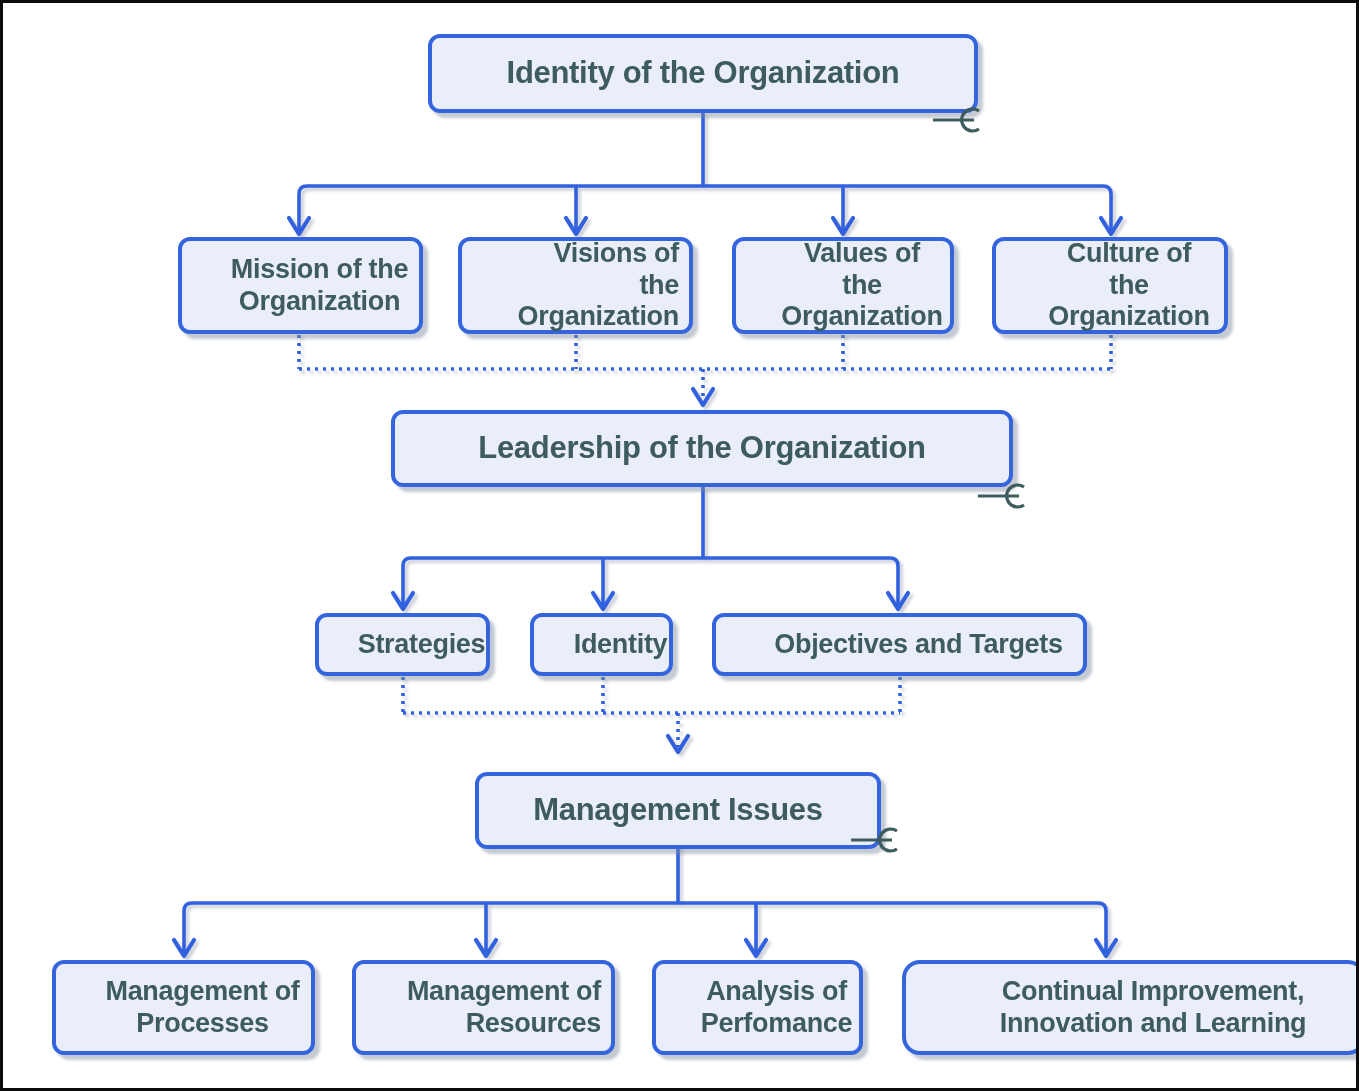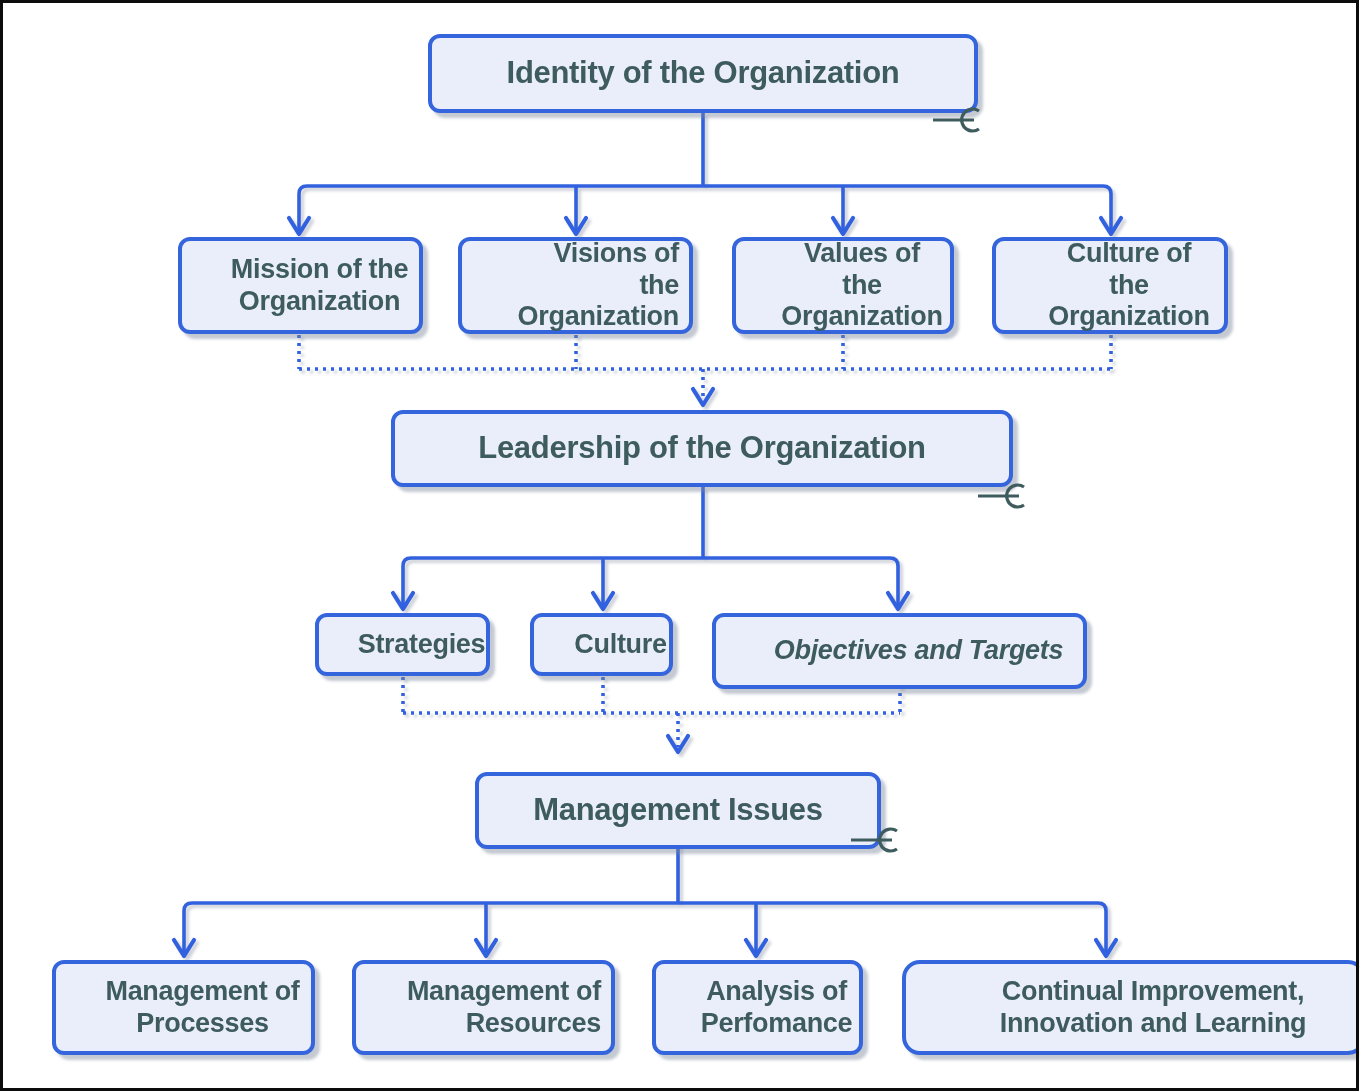--- a/index.html
+++ b/index.html
@@ -115,23 +115,23 @@
     <svg width="58" height="28" viewBox="0 0 58 28">
         <path d="M3 14 H44"></path>
         <path d="M49 5 A11 11 0 1 0 49 23"></path>
       </svg>
   </div>
 
   <div class="node sub" style="left:312px;top:610px;width:175px;height:63px;">
     <span>Strategies</span>
   </div>
   <div class="node sub" style="left:527px;top:610px;width:143px;height:63px;">
-    <span>Culture</span>
+    <span>Identity</span>
   </div>
-  <div class="node sub" style="left:709px;top:610px;width:375px;height:76px;font-style:italic;">
+  <div class="node sub" style="left:709px;top:610px;width:375px;height:63px;">
     <span>Objectives and Targets</span>
   </div>
 
   <div class="node lvl" style="left:472px;top:753px;width:406px;height:77px;margin-top:16px;">
     <span>Management Issues</span>
   </div>
   <div class="collapse" style="left:845px;top:823px;">
     <svg width="58" height="28" viewBox="0 0 58 28">
         <path d="M3 14 H44"></path>
         <path d="M49 5 A11 11 0 1 0 49 23"></path>

